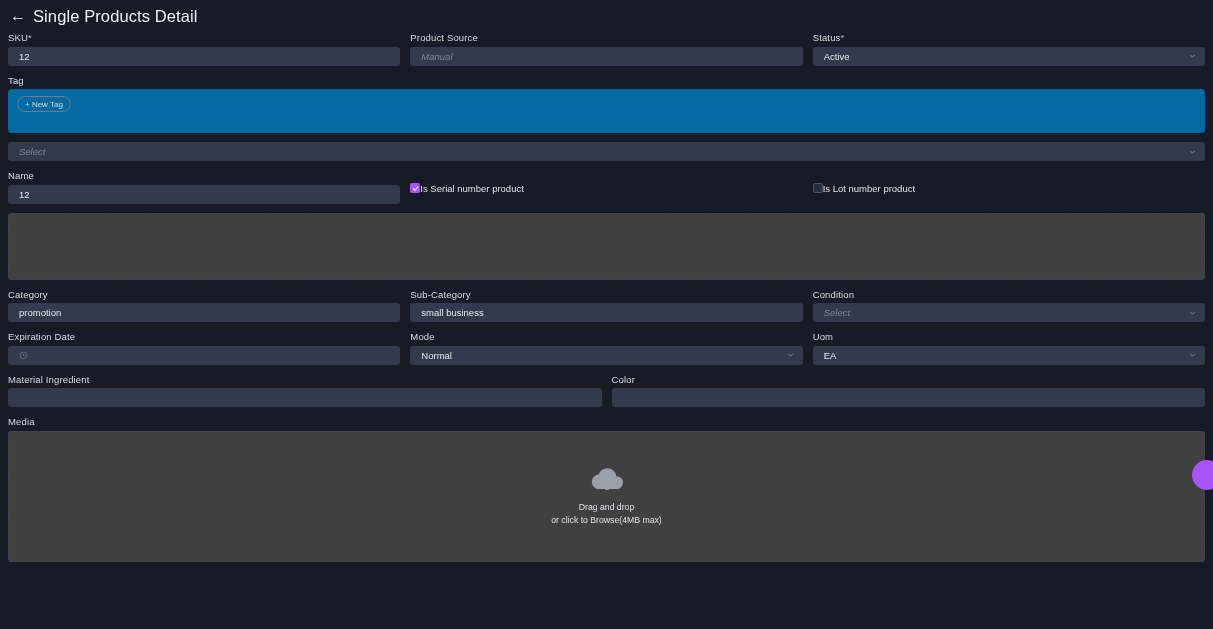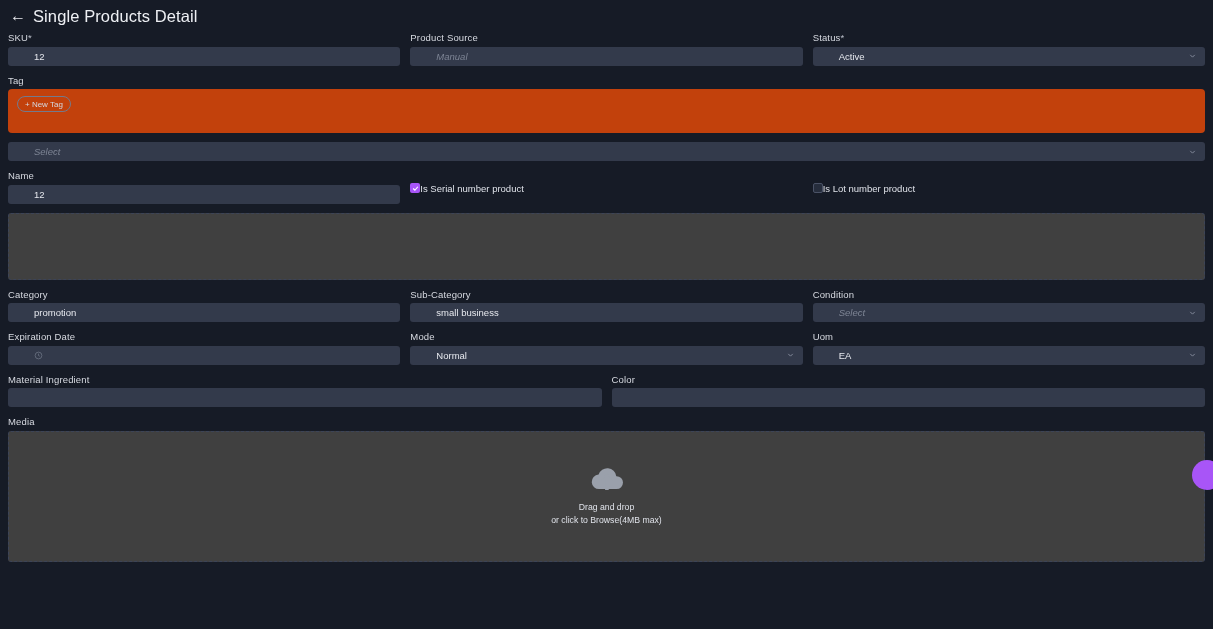--- a/index.html
+++ b/index.html
@@ -50,21 +50,21 @@
   .label .req { color: #b9bec8; }
 
   .input {
     height: 19px;
     background: #333a4b;
     border: none;
     border-radius: 3px;
     width: 100%;
     display: flex;
     align-items: center;
-    padding: 0 26px;
+    padding: 0 11px;
     font-size: 9.5px;
     color: #e6e8ee;
     position: relative;
   }
   .input.placeholder { color: #7d8494; font-style: italic; }
   .input .chev {
     position: absolute;
     right: 8px;
     top: 50%;
     transform: translateY(-50%);
@@ -79,21 +79,21 @@
   .row {
     display: flex;
     gap: 10px;
     margin-bottom: 9px;
   }
   .col { flex: 1 1 0; min-width: 0; }
   .col.c3 { max-width: 396px; }
 
   
   .tagbox {
-    background: #c2410c;
+    background: #0369a1;
     border-radius: 4px;
     height: 44px;
     padding: 7px 9px;
     display: flex;
     align-items: flex-start;
     gap: 6px;
   }
   .newtag {
     border: 1px solid #737a8c;
     border-radius: 9px;

